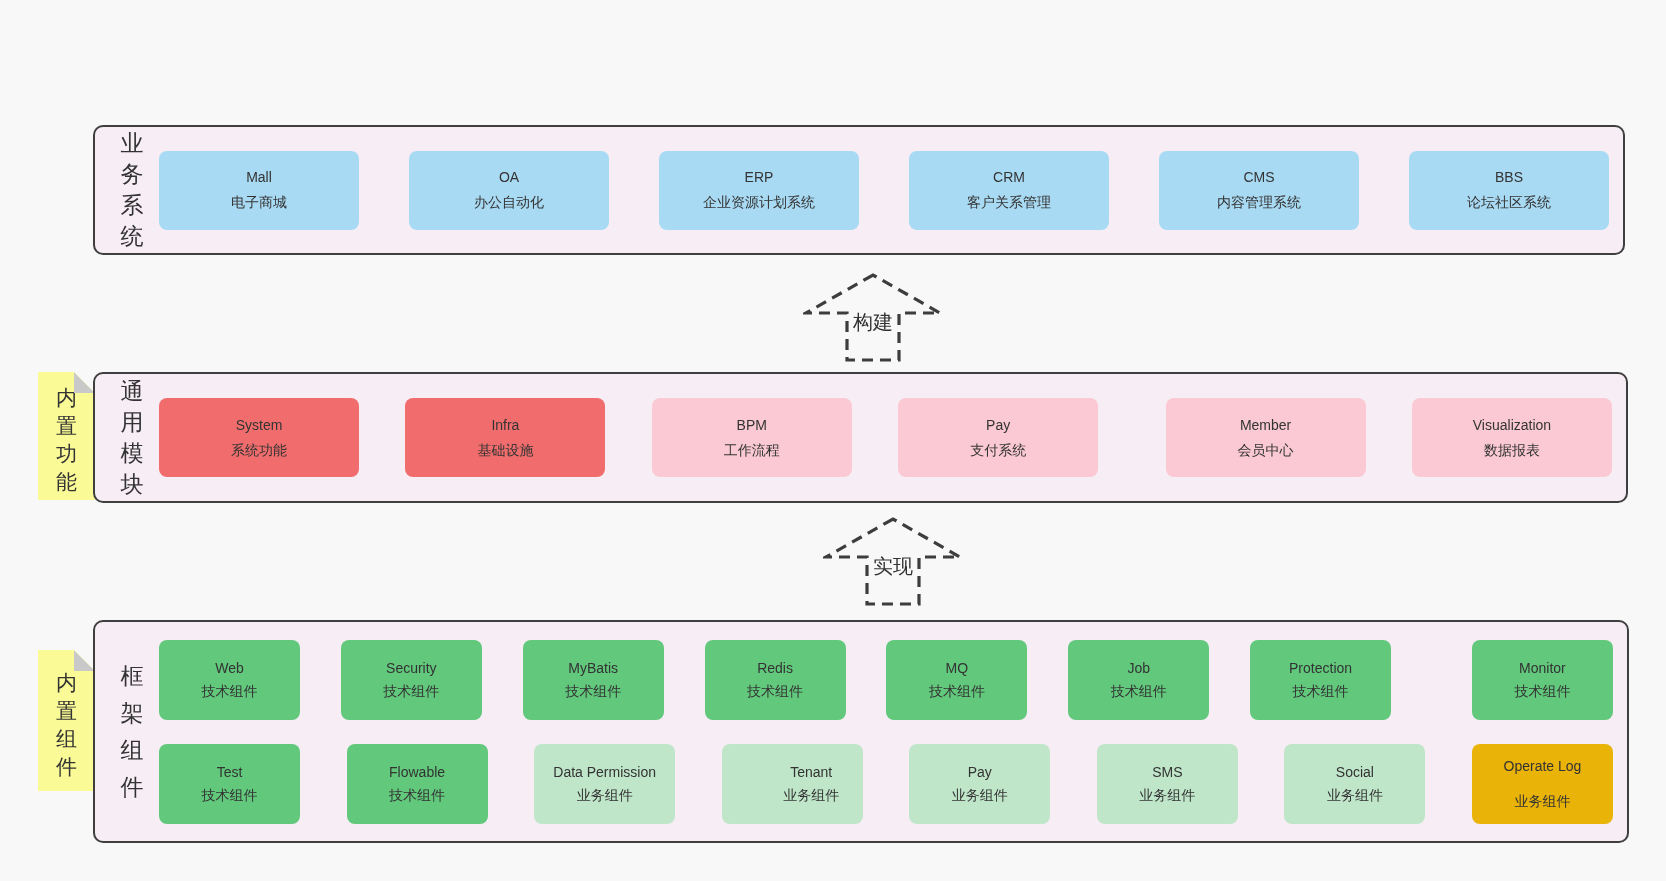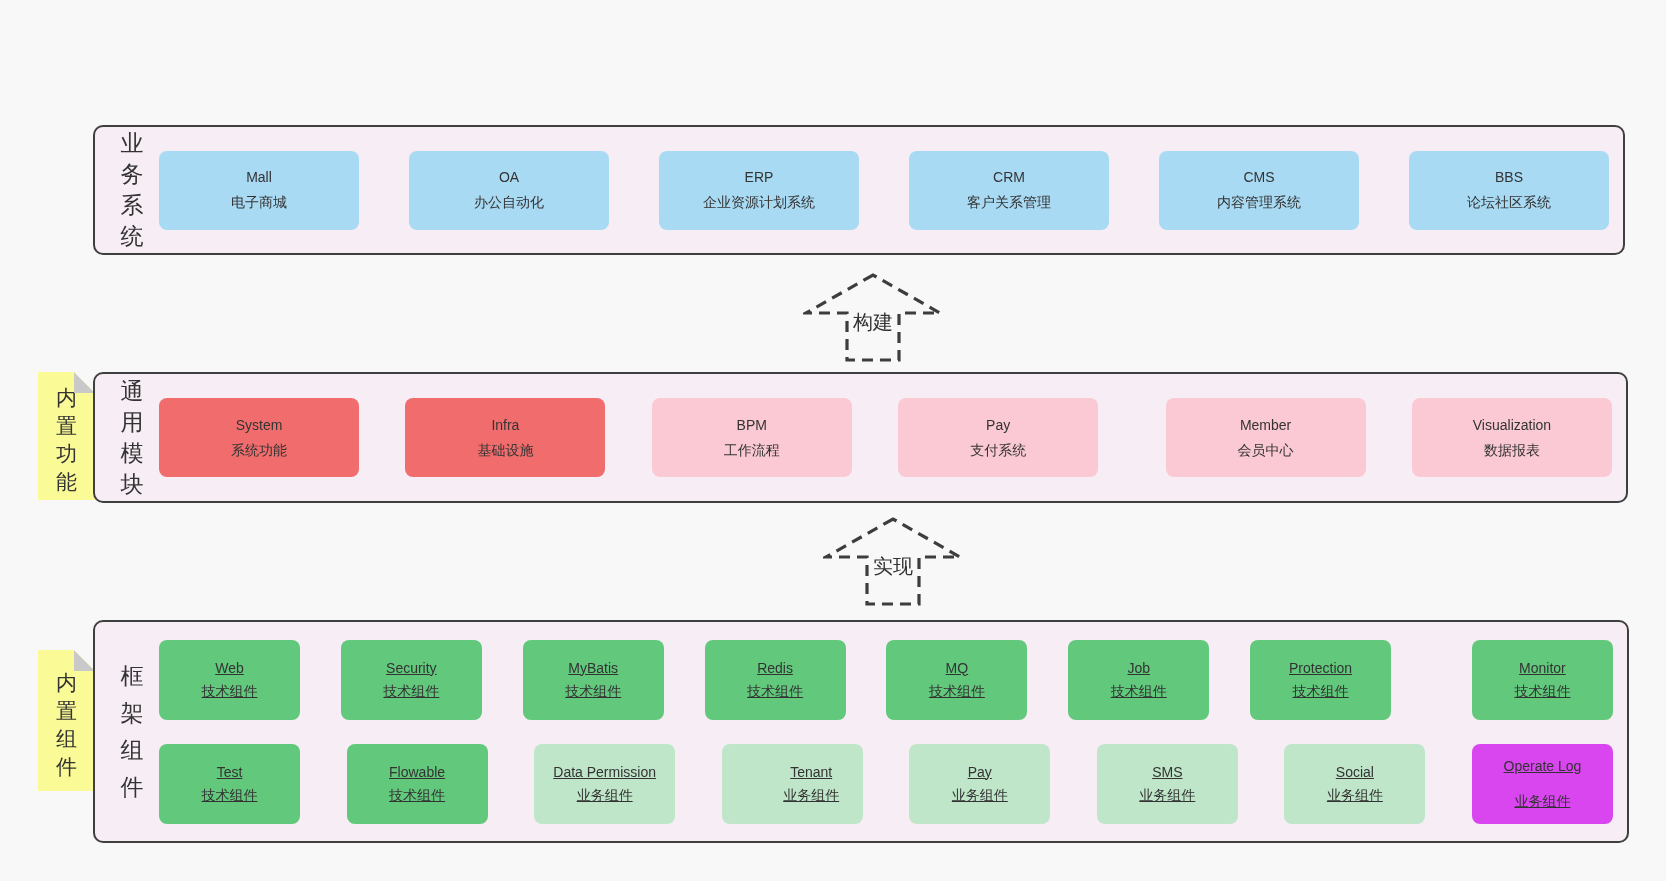--- a/index.html
+++ b/index.html
@@ -68,21 +68,21 @@
     justify-content:center;
     align-items:center;
     text-align:center;
     font-size:14px;
     line-height:25px;
     color:#333;
     box-sizing:border-box;
     padding:2px 6px;
   }
   .dbox-lg{width:200px;height:79px;}
-  .dbox-sm{width:141px;height:80px;line-height:23px;text-decoration:underline;}
+  .dbox-sm{width:141px;height:80px;line-height:23px;}
   
   .note{
     position:absolute;
     width:57px;
     background:#fafa96;
     z-index:1;
     clip-path:polygon(0 0, calc(100% - 21px) 0, 100% 21px, 100% 100%, 0 100%);
     display:flex;
     flex-direction:column;
     justify-content:center;
@@ -298,21 +298,21 @@
             <div>业务组件</div>
           </div>
           <div class="dbox dbox-sm" style="background: rgb(191, 230, 201);">
             <div>SMS</div>
             <div>业务组件</div>
           </div>
           <div class="dbox dbox-sm" style="background: rgb(191, 230, 201);">
             <div>Social</div>
             <div>业务组件</div>
           </div>
-          <div class="dbox dbox-sm" style="background: #d946ef; gap: 12px;">
+          <div class="dbox dbox-sm" style="background: #eab308; gap: 12px;">
             <div>Operate Log</div>
             <div>业务组件</div>
           </div>
         </div>
     </div>
   </div>
 
 </div>
 
 </body></html>

